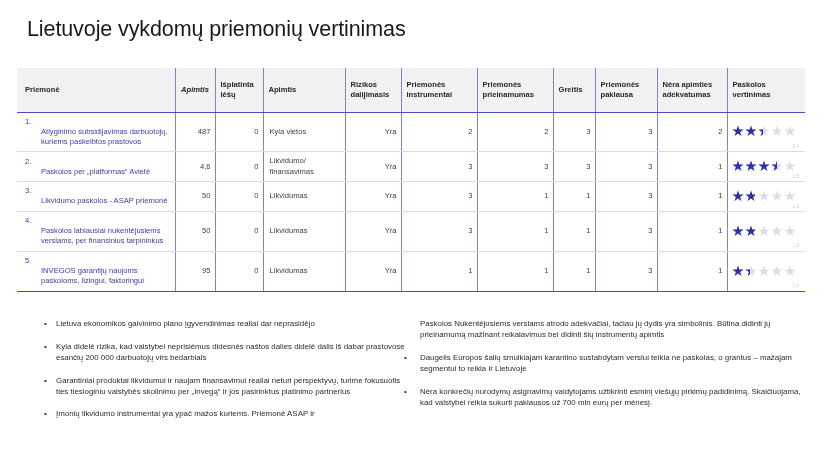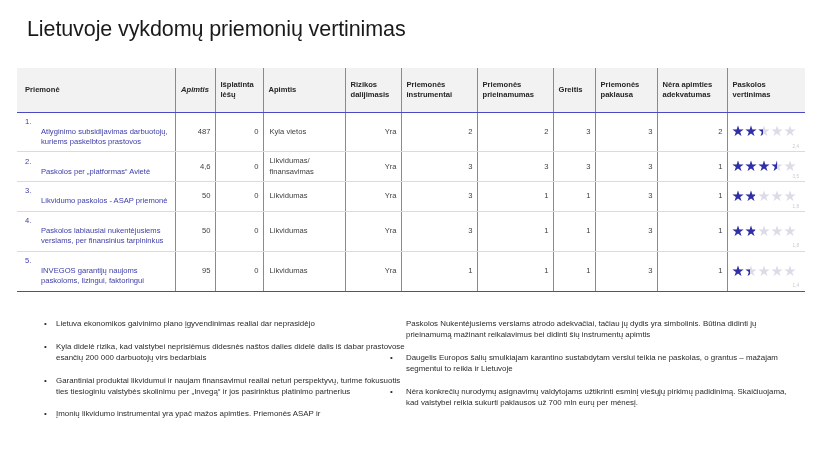--- a/index.html
+++ b/index.html
@@ -78,21 +78,21 @@
   }
 
   
   .bullets {
     position: absolute;
     font-size: 7.9px;
     color: #2b2b2b;
     line-height: 1.45;
   }
   .bullets.left  { left: 38px;  top: 318px; width: 372px; }
-  .bullets.right { left: 390px; top: 318px; width: 400px; }
+  .bullets.right { left: 404px; top: 318px; width: 400px; }
 
   .bullet { display: flex; margin-bottom: 11px; }
   .bullet .dot {
     width: 18px; flex: 0 0 18px; text-align: left;
     font-size: 8px; color: #2b2b2b; padding-left: 6px;
   }
   .bullet .bt { flex: 1 1 auto; }
   .bullets.right .bullet .dot { padding-left: 0px; width: 16px; flex: 0 0 16px; }
   .bullets.right .bullet.indent { padding-left: 16px; }
 </style>
@@ -154,21 +154,21 @@
           </tr>
           <tr>
             <td class="first">
               <div class="measure-row">
                 <span class="measure-num">2.</span>
                 <span class="measure-name">Paskolos per „platformas“ Avietė</span>
               </div>
             </td>
             <td class="center">4,6</td>
             <td class="center">0</td>
-            <td class="txt">Likvidumas/ finansavimas</td>
+            <td class="txt">Likvidumo/ finansavimas</td>
             <td class="center">Yra</td>
             <td class="center">3</td>
             <td class="center">3</td>
             <td class="center">3</td>
             <td class="center">3</td>
             <td class="center">1</td>
             <td class="stars-cell"><span class="stars"><span class="track">★★★★★</span><span class="fill" style="width: 70%;">★★★★★</span></span><span class="stars-score">3,5</span></td>
           </tr>
           <tr>
             <td class="first">
@@ -236,21 +236,21 @@
       <div class="bullet">
         <span class="dot">•</span>
         <span class="bt">Kyla didelė rizika, kad valstybei neprisiėmus didesnės naštos dalies didelė dalis iš dabar prastovose esančių 200 000 darbuotojų virs bedarbiais</span>
       </div>
       <div class="bullet">
         <span class="dot">•</span>
         <span class="bt">Garantiniai produktai likvidumui ir naujam finansavimui realiai neturi perspektyvų, turime fokusuotis ties tiesioginiu valstybės skolinimu per „Invegą“ ir jos pasirinktus platinimo partnerius</span>
       </div>
       <div class="bullet">
         <span class="dot">•</span>
-        <span class="bt">Įmonių likvidumo instrumentai yra ypač mažos apimties. Priemonės ASAP ir</span>
+        <span class="bt">Įmonių likvidumo instrumentai yra ypač mažos kuriems. Priemonė ASAP ir</span>
       </div>
     </div>
   <div class="bullets right" id="notes-right">
       <div class="bullet indent">
         <span class="bt">Paskolos Nukentėjusiems verslams atrodo adekvačiai, tačiau jų dydis yra simbolinis. Būtina didinti jų prieinamumą mažinant reikalavimus bei didinti šių instrumentų apimtis</span>
       </div>
       <div class="bullet">
         <span class="dot">•</span>
         <span class="bt">Daugelis Europos šalių smulkiajam karantino sustabdytam verslui teikia ne paskolas, o grantus – mažajam segmentui to reikia ir Lietuvoje</span>
       </div>

